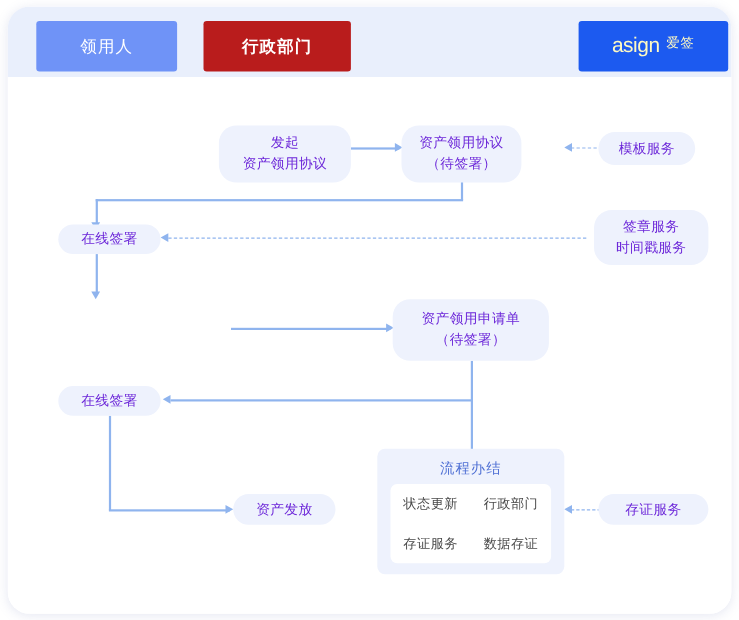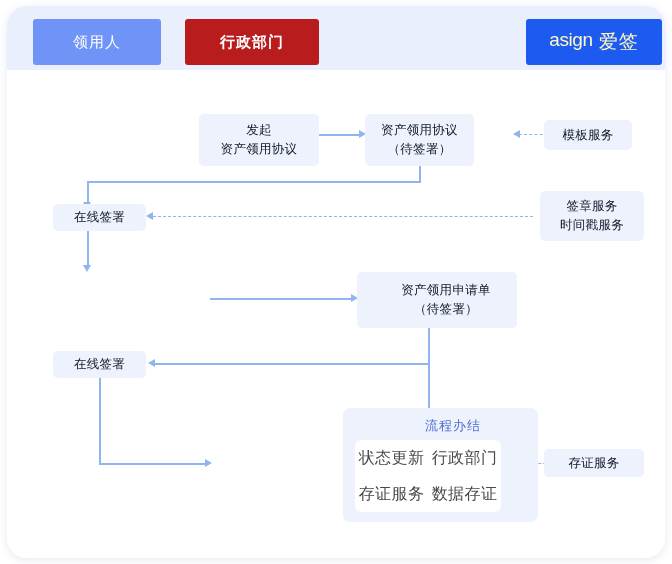--- a/index.html
+++ b/index.html
@@ -27,38 +27,38 @@
        display:flex;align-items:center;justify-content:center;
        color:#ffffff;font-size:15px;letter-spacing:1px;}
   .tab.t0{left:26px;width:128px;background:#6f93f7;}
   .tab.t1{left:178px;width:134px;background:#b91c1c;font-weight:bold;}
   .tab.t2{left:340px;width:163px;background:#3e74f4;}
   .tab.t3{left:519px;width:136px;background:#1c5af0;}
 
   .logo{display:flex;align-items:flex-start;justify-content:center;
         color:#fef9c3;}
   .logo .lat{font-size:19px;letter-spacing:-.4px;font-weight:400;}
-  .logo .cn{font-size:19px;margin-left:6px;letter-spacing:1px;}
+  .logo .cn{font-size:12px;margin-left:6px;letter-spacing:1px;}
 
   
-  .node{position:absolute;background:#eef2fd;border-radius:5px;
+  .node{position:absolute;background:#eef2fd;border-radius:16px;
         display:flex;flex-direction:column;align-items:center;
-        justify-content:center;color:#0f172a;font-size:12.5px;
+        justify-content:center;color:#6d28d9;font-size:12.5px;
         line-height:19px;text-align:center;letter-spacing:.3px;}
   .node .ln{display:block;white-space:nowrap;}
 
   
   .finish{position:absolute;background:#eef2fd;border-radius:7px;}
   .finish .ttl{text-align:center;color:#4e6fd4;font-size:13px;
                 letter-spacing:1px;padding-top:9px;}
   .finish .inner{position:absolute;left:12px;top:32px;width:146px;height:72px;
                  background:#ffffff;border-radius:6px;
                  display:grid;grid-template-columns:1fr 1fr;
                  grid-template-rows:1fr 1fr;align-items:center;
-                 justify-items:center;color:#4a4a4a;font-size:16px;
+                 justify-items:center;color:#4a4a4a;font-size:12px;
                  letter-spacing:.4px;}
 
   
   .ln-h,.ln-v{position:absolute;background:#8fb4ee;}
   .ln-h{height:1.5px;}
   .ln-v{width:1.5px;}
   .dash-h{position:absolute;height:0;border-top:1.5px dashed #8fb4ee;}
   .arw{position:absolute;width:0;height:0;}
   .arw.r{border-left:7px solid #8fb4ee;border-top:4.5px solid transparent;
          border-bottom:4.5px solid transparent;}
@@ -139,35 +139,38 @@
   <div class="node" style="left:46px;top:198px;width:93px;height:27px;">
     <span class="ln">在线签署</span>
   </div>
 
   <div class="node" style="left:533px;top:185px;width:104px;height:50px;">
     <span class="ln">签章服务</span>
     <span class="ln">时间戳服务</span>
   </div>
 
 
-  <div class="node" style="left:350px;top:266px;width:142px;height:56px;padding-left:18px;">
+  <div class="node" style="left:350px;top:266px;width:142px;height:56px;">
     <span class="ln">资产领用申请单</span>
     <span class="ln">（待签署）</span>
   </div>
 
   <div class="node" style="left:46px;top:345px;width:93px;height:27px;">
     <span class="ln">在线签署</span>
   </div>
 
+  <div class="node" style="left:205px;top:443px;width:93px;height:28px;">
+    <span class="ln">资产发放</span>
+  </div>
 
   <div class="node" style="left:537px;top:443px;width:100px;height:28px;">
     <span class="ln">存证服务</span>
   </div>
 
-  <div class="finish" style="left:336px;top:402px;width:170px;height:114px;padding-left:25px;">
+  <div class="finish" style="left:336px;top:402px;width:170px;height:114px;">
     <div class="ttl">流程办结</div>
     <div class="inner">
       <span>状态更新</span>
       <span>行政部门</span>
       <span>存证服务</span>
       <span>数据存证</span>
     </div>
   </div>
 
  </div>

